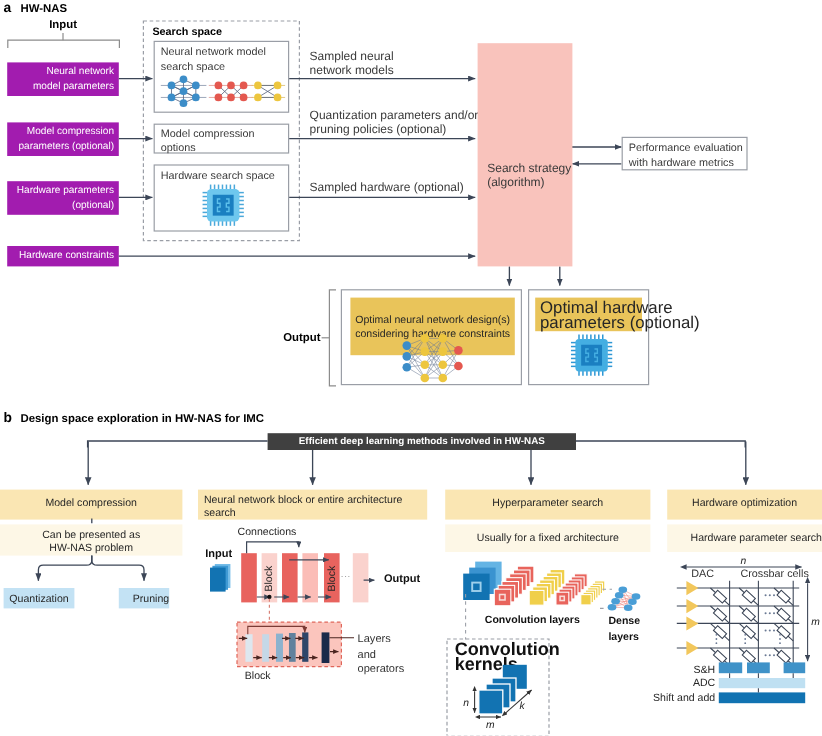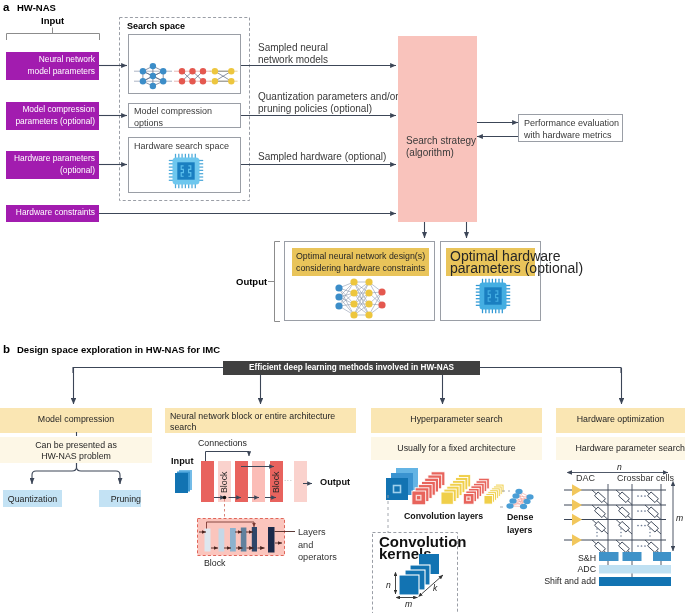--- a/index.html
+++ b/index.html
@@ -41,20 +41,22 @@
 <div class="abs bluebox" style="left:6px;top:205px;width:93px;height:17px;line-height:11px;padding-top:2px;" data-bind="panel_a.inputs.3.text">Hardware constraints</div>
 
 <div class="abs" style="left:119px;top:17px;">
   <svg width="131" height="184">
       <rect x="0.5" y="0.5" width="130" height="183" fill="none" stroke="#9a9ea6" stroke-width="1" stroke-dasharray="3 2.2"></rect>
     </svg>
 </div>
 <div class="abs" style="left:127px;top:21px;font-weight:bold;font-size:9px;color:#000;" data-bind="panel_a.search_space_label">Search space</div>
 
 <div class="abs wbox" style="left:128px;top:34px;width:113px;height:60px;">
+  <div class="abs" style="left:5px;top:3px;width:105px;" data-bind="panel_a.search_space_boxes.0.title">Neural network model
+search space</div>
   <div class="abs" style="left:0;top:0;">
     <svg width="113" height="60" viewBox="0 0 113 60">
       <g stroke="#8a97ad" stroke-width="0.7" fill="none">
         <line x1="5.0" y1="36.2" x2="43.0" y2="36.2"></line>
         <line x1="5.0" y1="46.2" x2="43.0" y2="46.2"></line>
       </g>
       <g stroke="#5b6781" stroke-width="0.7" fill="none">
         <line x1="13.9" y1="36.2" x2="23.9" y2="31.1"></line>
         <line x1="23.9" y1="31.1" x2="34.2" y2="36.2"></line>
         <line x1="13.9" y1="46.2" x2="23.9" y2="51.0"></line>
@@ -209,21 +211,21 @@
 
 <div class="abs" style="left:260px;top:235px;width:40px;height:95px;">
   <svg width="40" height="95">
     <path d="M20 6.5 L14.5 6.5 L14.5 86.5 L20 86.5" fill="none" stroke="#8c8c8c" stroke-width="1"></path>
     <path d="M14.5 46.5 L8 46.5" fill="none" stroke="#8c8c8c" stroke-width="1"></path>
   </svg>
 </div>
 <div class="abs" style="left:236px;top:276px;font-weight:bold;font-size:9.5px;color:#000;" data-bind="panel_a.output_label">Output</div>
 
 <div class="abs wbox" style="left:284px;top:241px;width:151px;height:80px;"></div>
-<div class="abs" style="left:292px;top:248px;width:137px;background:#e9c45a;font-size:8.8px;line-height:12px;color:#262626;padding:2px 4px;box-sizing:border-box;" data-bind="panel_a.outputs.0.title">Optimal neural network design(s)
+<div class="abs" style="left:292px;top:248px;width:137px;background:#e9c45a;font-size:8.8px;line-height:12px;color:#262626;padding:12px 4px;box-sizing:border-box;" data-bind="panel_a.outputs.0.title">Optimal neural network design(s)
 considering hardware constraints</div>
 <div class="abs" style="left:331px;top:275px;">
   <svg width="58" height="48" viewBox="0 0 58 48">
     <g stroke="#6b7a94" stroke-width="0.5" fill="none" opacity="0.9">
       <line x1="8" y1="13" x2="23" y2="7"></line>
       <line x1="8" y1="13" x2="23" y2="18"></line>
       <line x1="8" y1="13" x2="23" y2="29"></line>
       <line x1="8" y1="13" x2="23" y2="40"></line>
       <line x1="8" y1="22" x2="23" y2="7"></line>
       <line x1="8" y1="22" x2="23" y2="18"></line>

